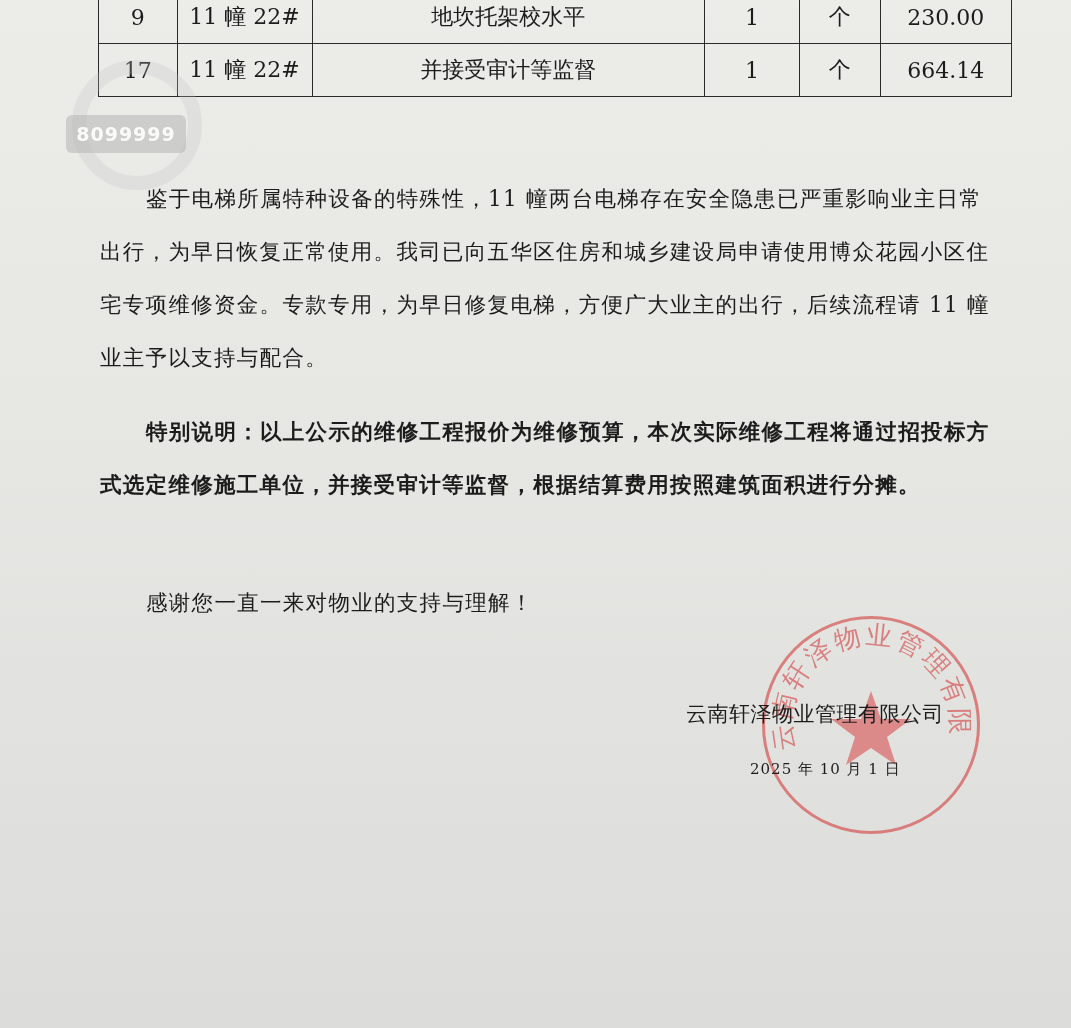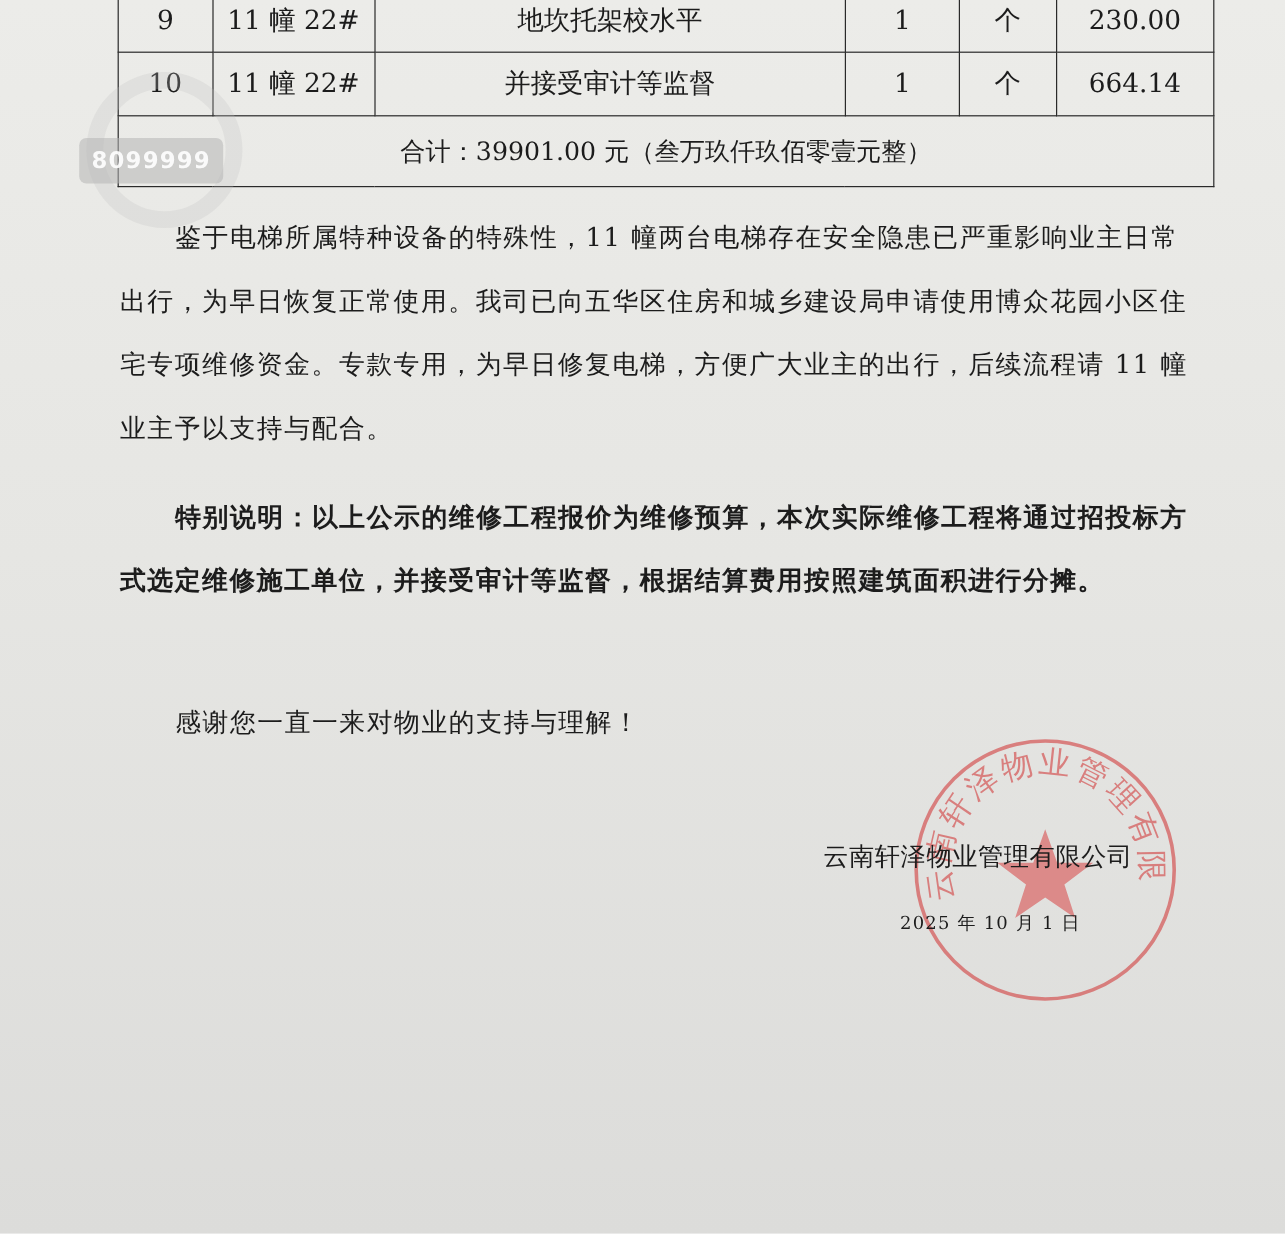--- a/index.html
+++ b/index.html
@@ -62,29 +62,26 @@
     <tbody>
         <tr>
       <td class="col-no">9</td>
       <td class="col-bld">11 幢 22#</td>
       <td class="col-item">地坎托架校水平</td>
       <td class="col-qty">1</td>
       <td class="col-unit">个</td>
       <td class="col-amt">230.00</td>
     </tr>
     <tr>
-      <td class="col-no">10</td>
+      <td class="col-no">17</td>
       <td class="col-bld">11 幢 22#</td>
       <td class="col-item">并接受审计等监督</td>
       <td class="col-qty">1</td>
       <td class="col-unit">个</td>
       <td class="col-amt">664.14</td>
-    </tr>
-    <tr>
-      <td class="total" colspan="6">合计：39901.00 元（叁万玖仟玖佰零壹元整）</td>
     </tr>
   </tbody>
     </table>
 
   <div class="watermark-ring"></div>
   <div class="watermark">8099999</div>
 
   <div class="body-text p1"><span class="indent"></span><span>鉴于电梯所属特种设备的特殊性，11 幢两台电梯存在安全隐患已严重影响业主日常出行，为早日恢复正常使用。我司已向五华区住房和城乡建设局申请使用博众花园小区住宅专项维修资金。专款专用，为早日修复电梯，方便广大业主的出行，后续流程请 11 幢业主予以支持与配合。</span></div>
 
   <div class="body-text p3"><span class="indent"></span><span>感谢您一直一来对物业的支持与理解！</span></div>

